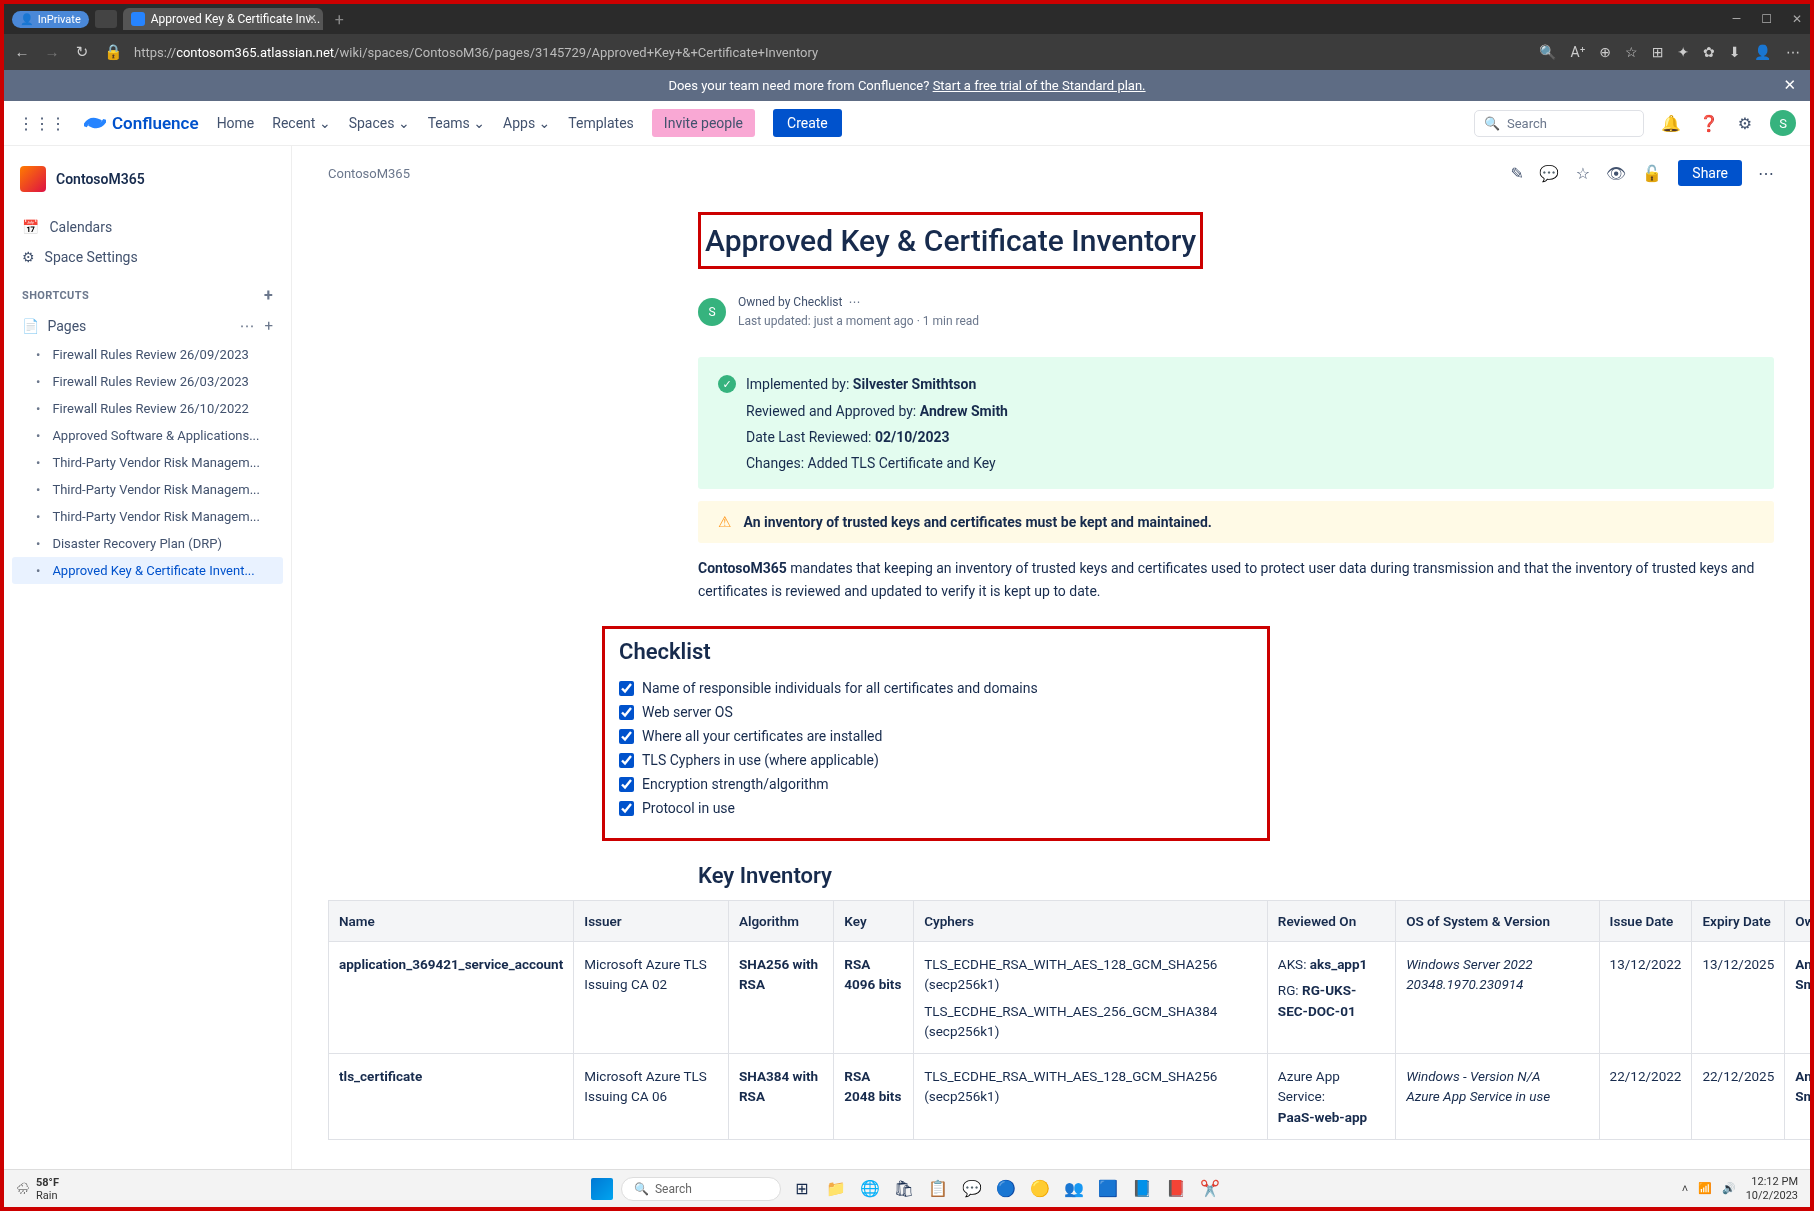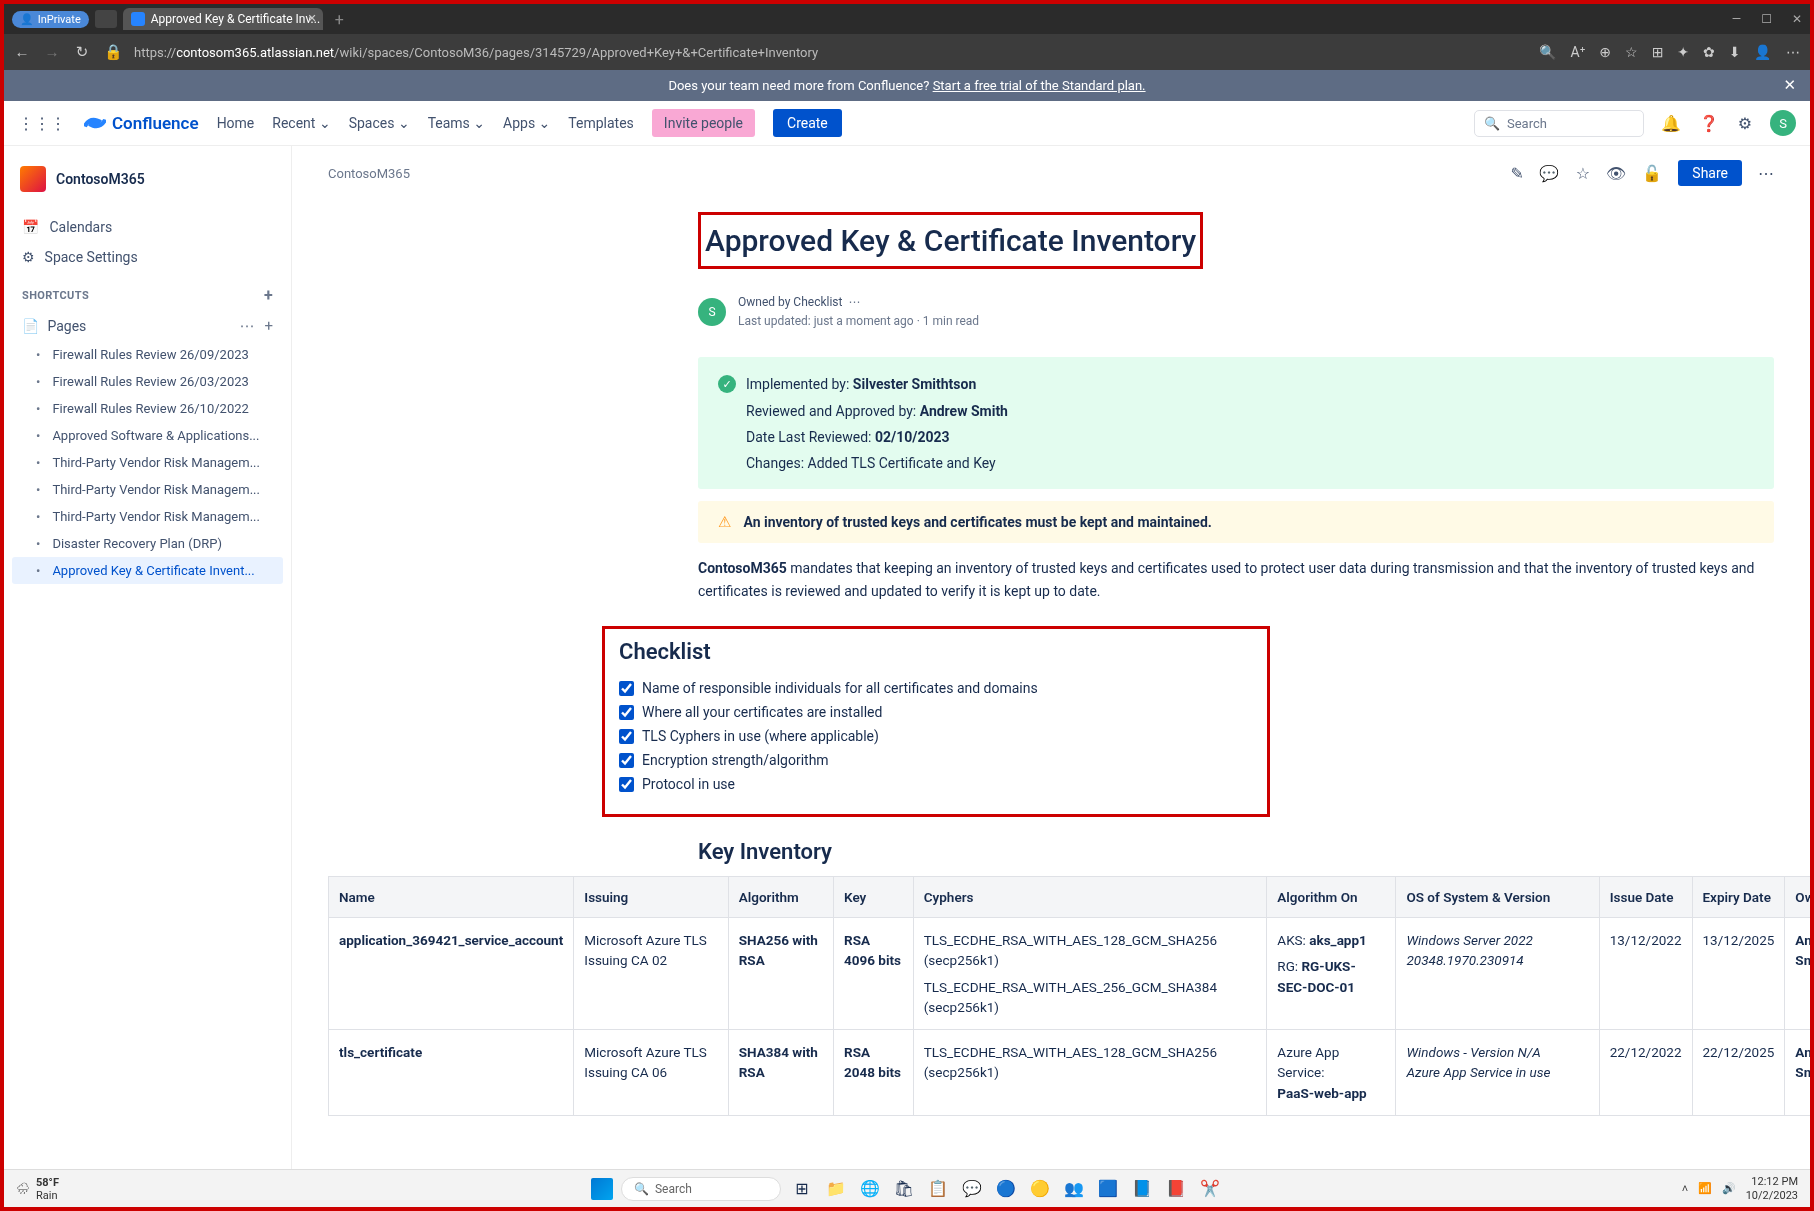--- a/index.html
+++ b/index.html
@@ -264,20 +264,24 @@
           </p>
 
           <div class="checklist-box">
             <div class="h2">Checklist</div>
             <div class="check-row">
                 <input type="checkbox" checked="" style="">
                 <span>Name of responsible individuals for all certificates and domains</span>
               </div>
             <div class="check-row">
                 <input type="checkbox" checked="" style="">
+                <span>Web server OS</span>
+              </div>
+            <div class="check-row">
+                <input type="checkbox" checked="" style="">
                 <span>Where all your certificates are installed</span>
               </div>
             <div class="check-row">
                 <input type="checkbox" checked="" style="">
                 <span>TLS Cyphers in use (where applicable)</span>
               </div>
             <div class="check-row">
                 <input type="checkbox" checked="" style="">
                 <span>Encryption strength/algorithm</span>
               </div>
@@ -287,25 +291,25 @@
               </div>
           </div>
 
           <div class="h2 key-inv">Key Inventory</div>
 
           <div class="table-wrap">
           <table class="inv">
             <thead>
                   <tr>
               <th>Name</th>
-              <th>Issuing</th>
+              <th>Issuer</th>
               <th>Algorithm</th>
               <th>Key</th>
               <th>Cyphers</th>
-              <th>Algorithm On</th>
+              <th>Reviewed On</th>
               <th>OS of System &amp; Version</th>
               <th>Issue Date</th>
               <th>Expiry Date</th>
               <th>Owner</th>
             </tr>
                 </thead>
             <tbody>
               <tr>
                 <td><b>application_369421_service_account</b></td>
                 <td>Microsoft Azure TLS Issuing CA 02</td>

